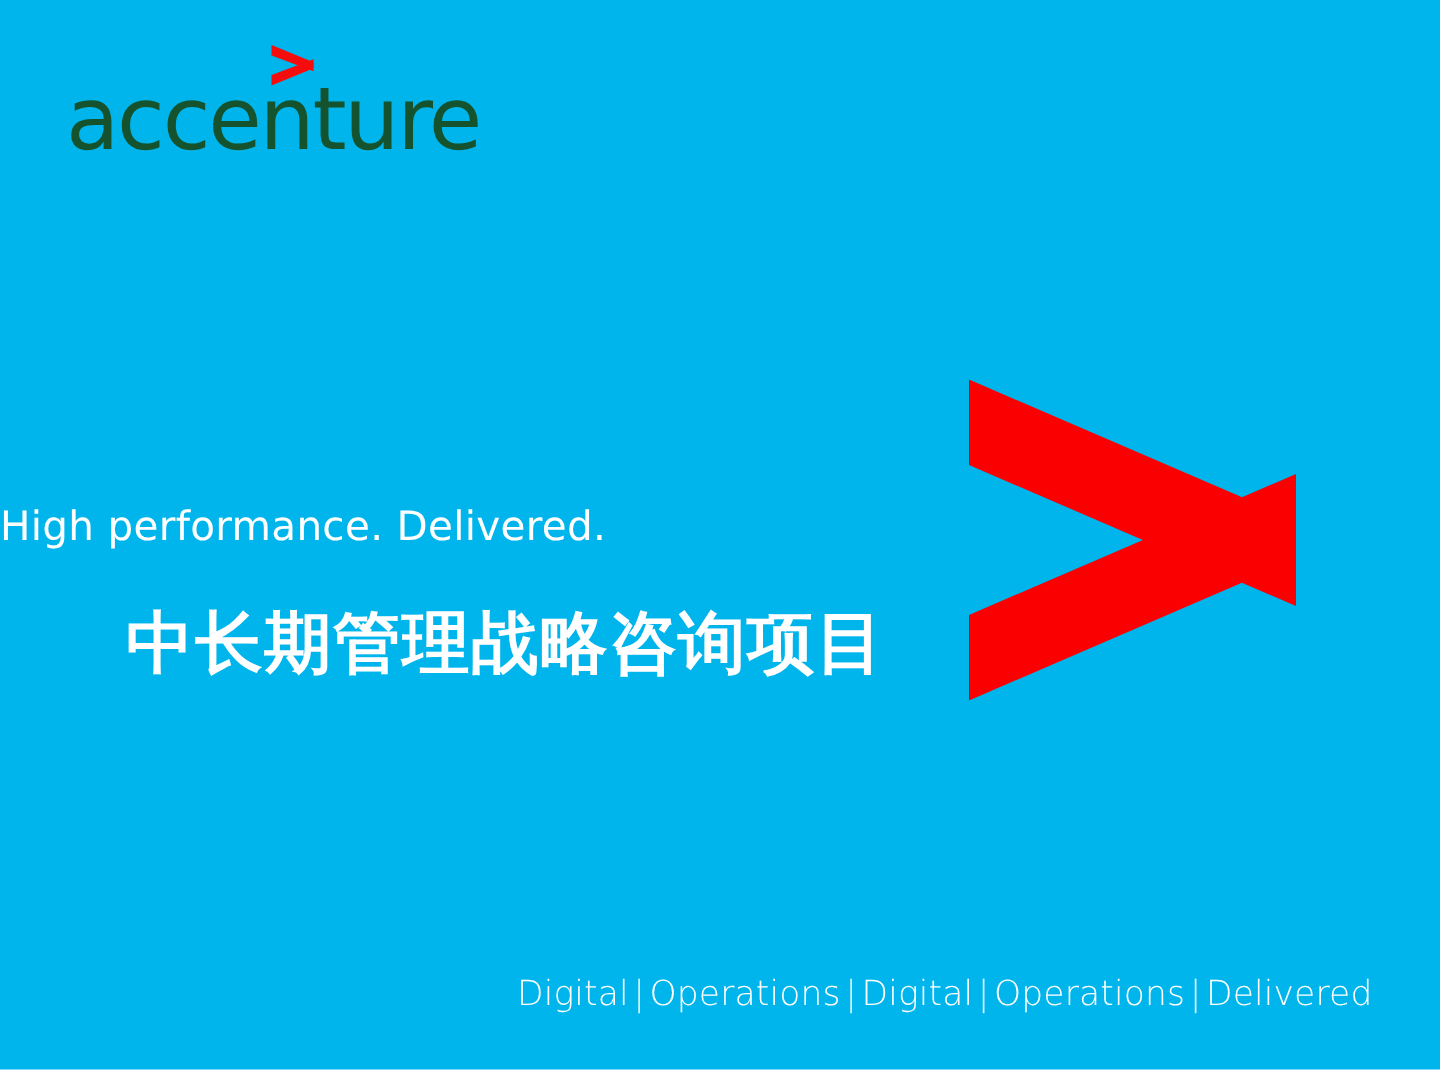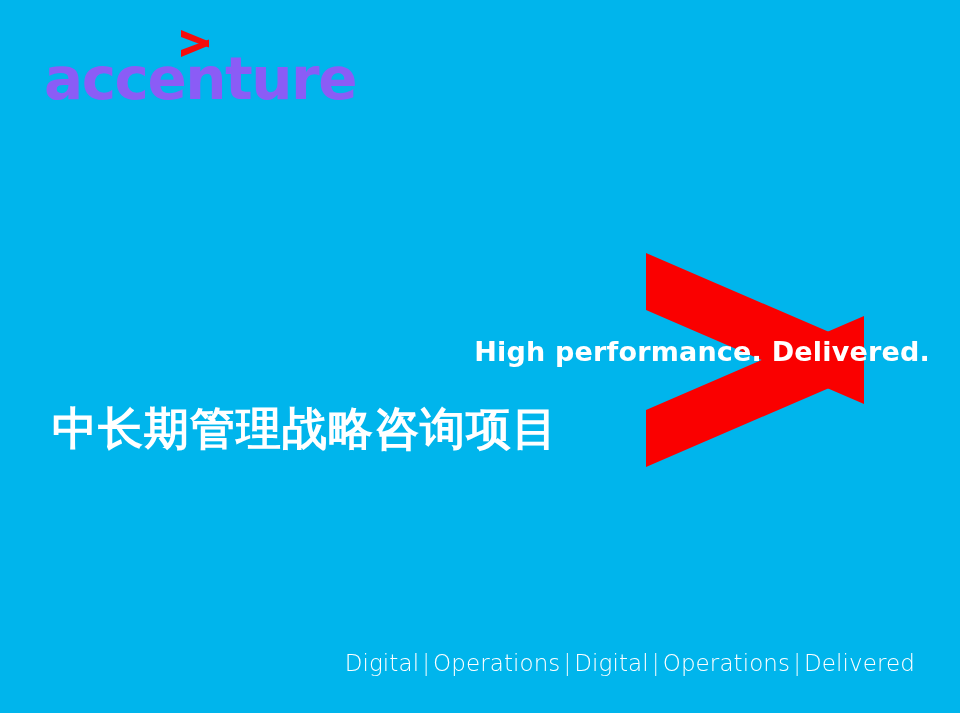--- a/index.html
+++ b/index.html
@@ -36,24 +36,24 @@
     top: 24px;
     width: 300px;
     height: 90px;
   }
   .logo-wordmark {
     position: absolute;
     left: 0;
     top: 26px;
     font-family: "DejaVu Sans", sans-serif;
     font-size: 58px;
-    font-weight: 700;
+    font-weight: 400;
     letter-spacing: -1.5px;
     line-height: 1;
-    color: #8b5cf6;
+    color: #14532d;
     white-space: nowrap;
   }
   .logo-caret {
     position: absolute;
     left: 135px;
     top: 4px;
     width: 46px;
     height: 30px;
   }
   .logo-caret svg { display: block; }
@@ -67,43 +67,43 @@
     height: 224px;
   }
   .chevron svg { display: block; }
 
   
   .tagline {
     position: absolute;
     left: 0;
     top: 336px;
     width: 930px;
-    text-align: right;
+    text-align: left;
     font-family: "DejaVu Sans", sans-serif;
     font-size: 27px;
-    font-weight: 700;
+    font-weight: 400;
     letter-spacing: 0.2px;
     color: #ffffff;
     white-space: nowrap;
   }
 
   
   .title {
     position: absolute;
     left: 52px;
     top: 399px;
     font-family: "DejaVu Sans", "Liberation Sans", sans-serif;
     font-size: 45px;
     font-weight: bold;
     line-height: 1.33;
     letter-spacing: 1px;
     color: #ffffff;
     white-space: nowrap;
   }
-  .title-line { display: block; }
+  .title-line { display: block; margin-left: 32px; }
 
   
   .footer-services {
     position: absolute;
     left: 0;
     top: 650px;
     width: 915px;
     text-align: right;
     font-family: "DejaVu Sans", sans-serif;
     font-size: 23px;

